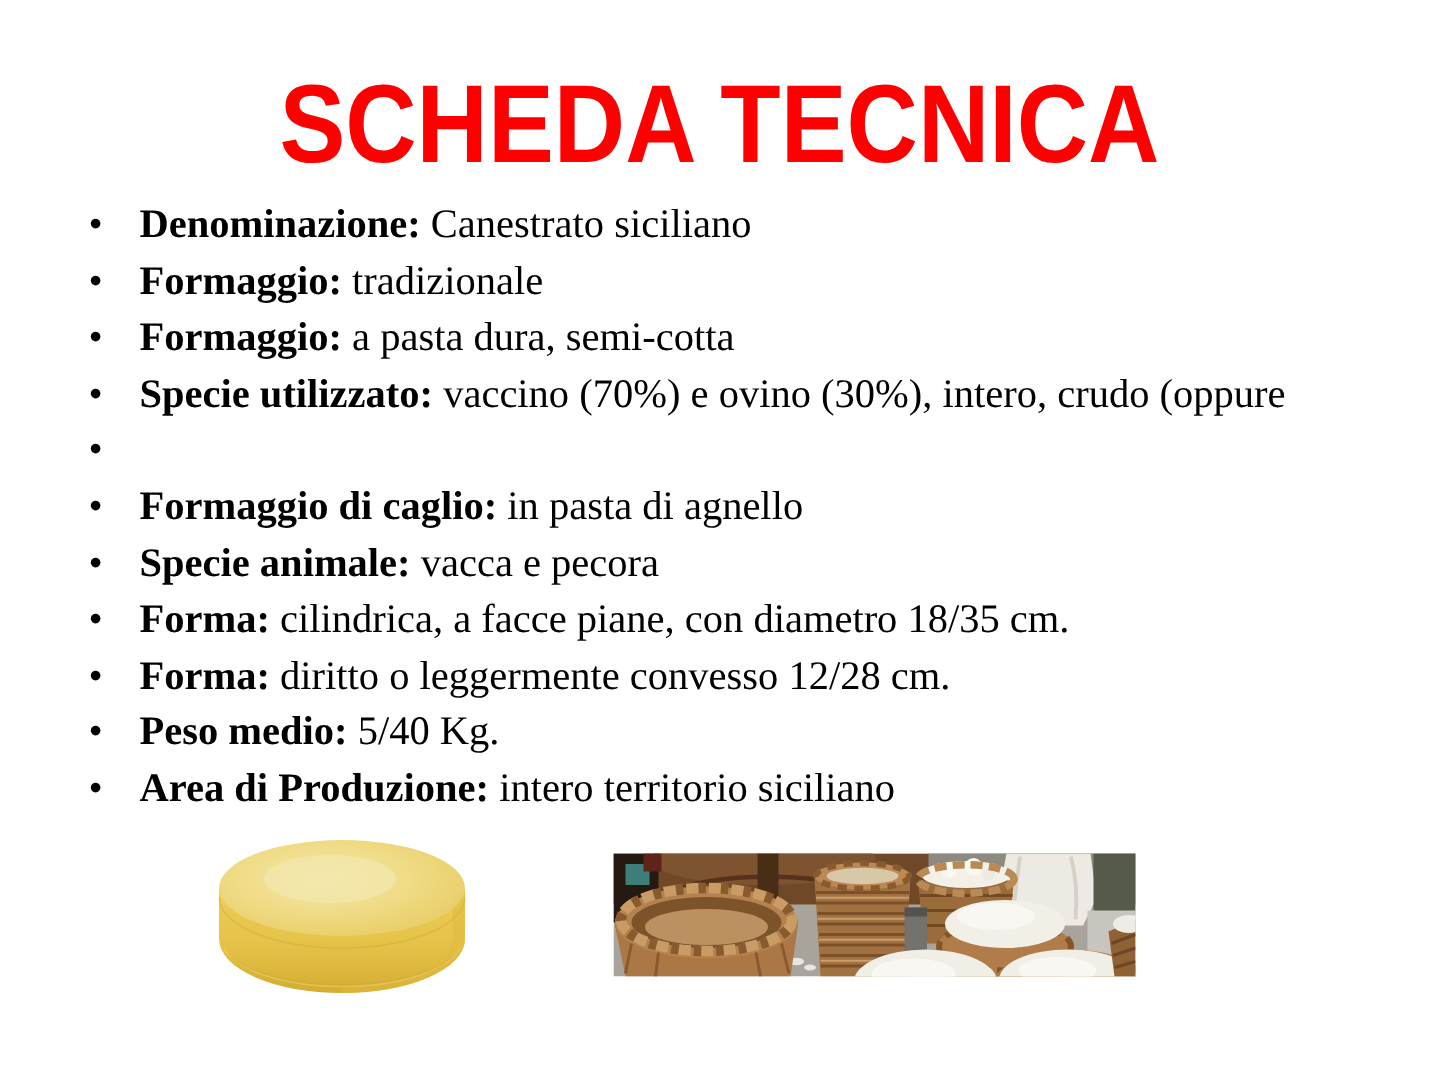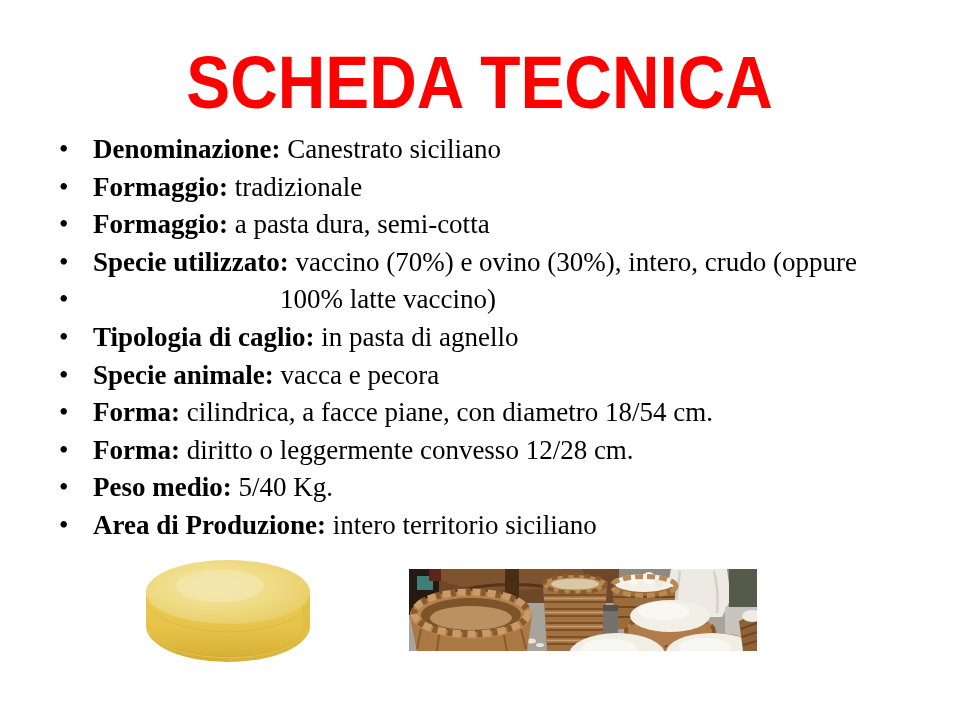--- a/index.html
+++ b/index.html
@@ -49,33 +49,33 @@
   <li>
     <span class="marker">•</span>
     <span class="lbl">Formaggio:</span><span class="txt"> a pasta dura, semi-cotta</span>
   </li>
   <li>
     <span class="marker">•</span>
     <span class="lbl">Specie utilizzato:</span><span class="txt"> vaccino (70%) e ovino (30%), intero, crudo (oppure</span>
   </li>
   <li class="indent">
     <span class="marker">•</span>
-    <span class="lbl"></span><span class="txt">100% latte vaccino)</span>
+    <span class="lbl"></span>
   </li>
   <li>
     <span class="marker">•</span>
-    <span class="lbl">Tipologia di caglio:</span><span class="txt"> in pasta di agnello</span>
+    <span class="lbl">Formaggio di caglio:</span><span class="txt"> in pasta di agnello</span>
   </li>
   <li>
     <span class="marker">•</span>
     <span class="lbl">Specie animale:</span><span class="txt"> vacca e pecora</span>
   </li>
   <li>
     <span class="marker">•</span>
-    <span class="lbl">Forma:</span><span class="txt"> cilindrica, a facce piane, con diametro 18/54 cm.</span>
+    <span class="lbl">Forma:</span><span class="txt"> cilindrica, a facce piane, con diametro 18/35 cm.</span>
   </li>
   <li>
     <span class="marker">•</span>
     <span class="lbl">Forma:</span><span class="txt"> diritto o leggermente convesso 12/28 cm.</span>
   </li>
   <li>
     <span class="marker">•</span>
     <span class="lbl">Peso medio:</span><span class="txt"> 5/40 Kg.</span>
   </li>
   <li>

